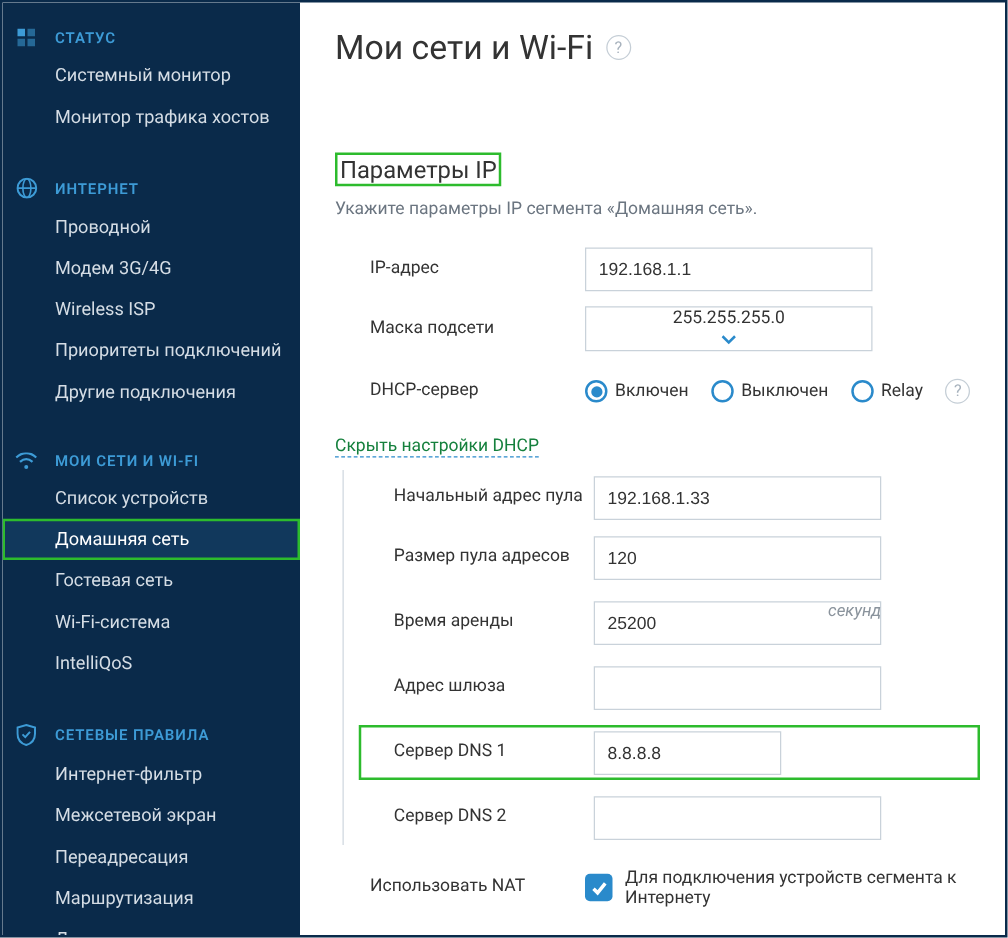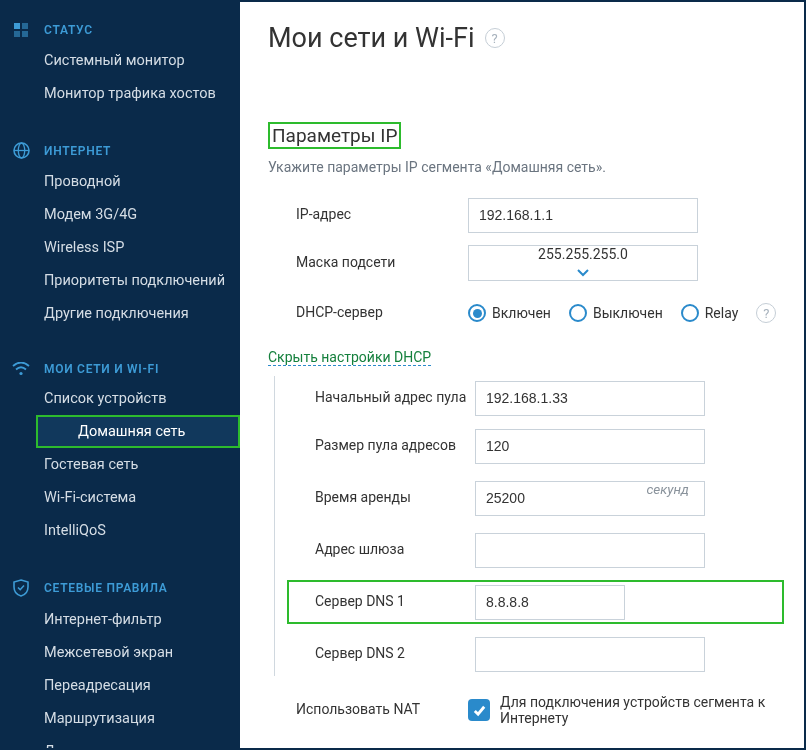--- a/index.html
+++ b/index.html
@@ -37,21 +37,20 @@
   .nav-item {
     display:block;
     padding: 8px 10px 8px 42px;
     color:#d5dde5;
     font-size:14.5px;
     cursor:pointer;
   }
   .nav-item.active {
     background:#11385c;
     color:#fff;
-    margin-left:34px;
   }
   .hl { outline:2px solid #2dbb2d; outline-offset:-2px; }
 
   .main {
     flex:1;
     padding: 20px 20px 0 28px;
     overflow:hidden;
     position:relative;
   }
   h1 {
@@ -136,21 +135,21 @@
     font-size:14px;
     margin:10px 0 10px 0;
   }
   .indent-block {
     border-left:1px solid #d0d8df;
     margin-left:6px;
     padding-left:12px;
   }
   .suffix {
     color:#8a939c; font-style:italic; font-size:13.5px;
-    position:absolute; right:16px; pointer-events:none;
+    position:absolute; right:0; pointer-events:none;
   }
   .input-wrap { position:relative; display:inline-block; }
   .checkbox {
     width:22px; height:22px; background:#2a8acb; border-radius:4px;
     display:inline-flex; align-items:center; justify-content:center;
     cursor:pointer; flex-shrink:0;
   }
   .checkbox svg { width:15px; height:15px; stroke:#fff; stroke-width:3; fill:none; }
   .check-label { margin-left:10px; font-size:14px; color:#333; }
 </style>

